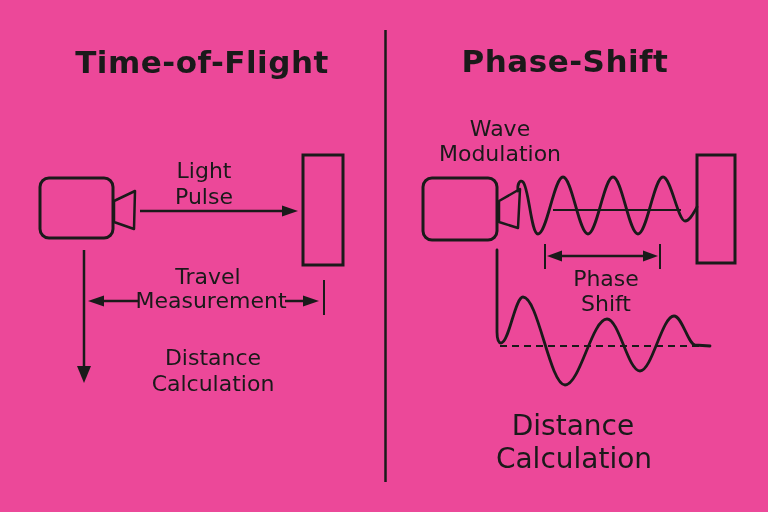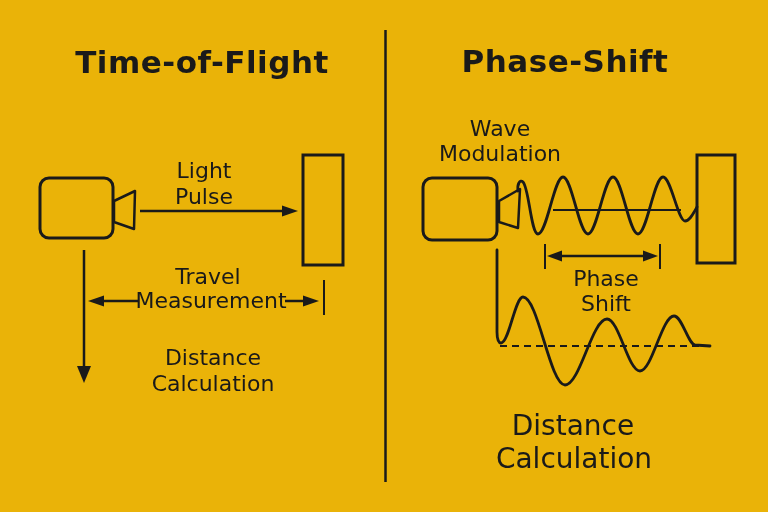--- a/index.html
+++ b/index.html
@@ -4,21 +4,21 @@
 <style>
   html, body {
     margin: 0;
     padding: 0;
     background: #ffffff;
   }
   .stage {
     width: 768px;
     height: 512px;
     position: relative;
-    background: #eab308;
+    background: #ec4899;
     overflow: hidden;
   }
   svg.diagram {
     display: block;
     width: 768px;
     height: 512px;
     font-family: "DejaVu Sans", "Liberation Sans", sans-serif;
   }
   svg.diagram text {
     fill: #1a1a1a;

